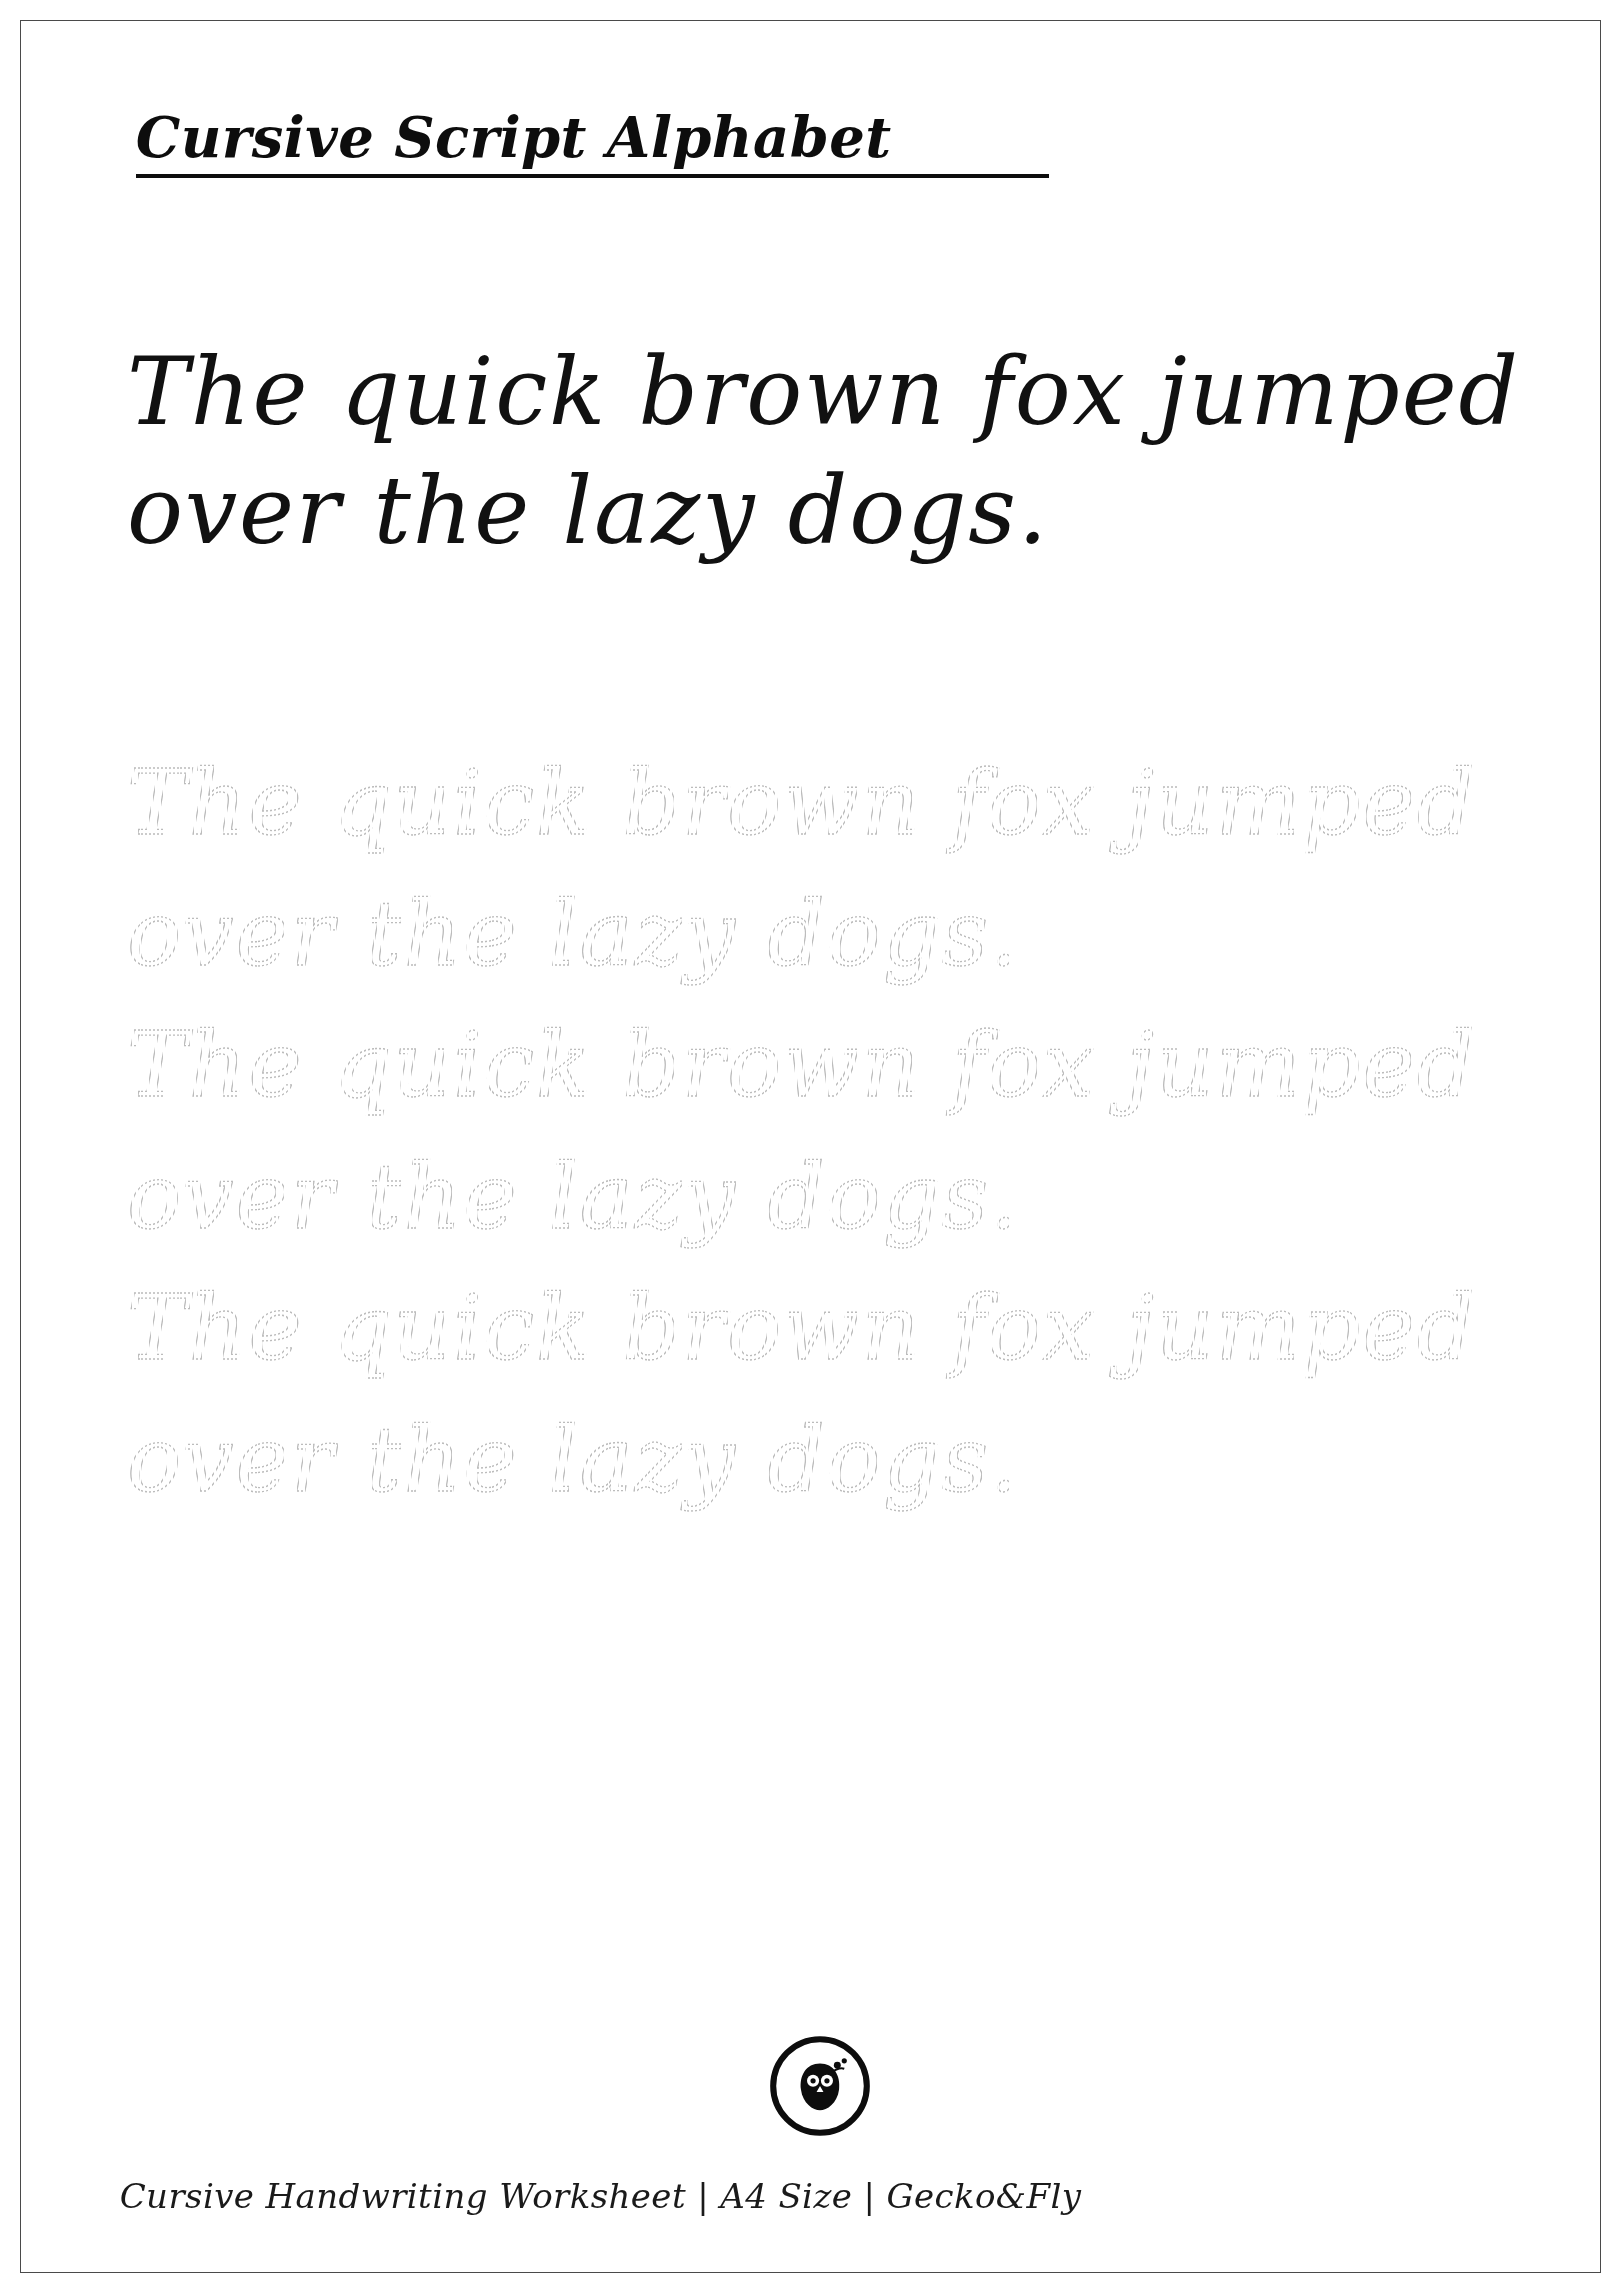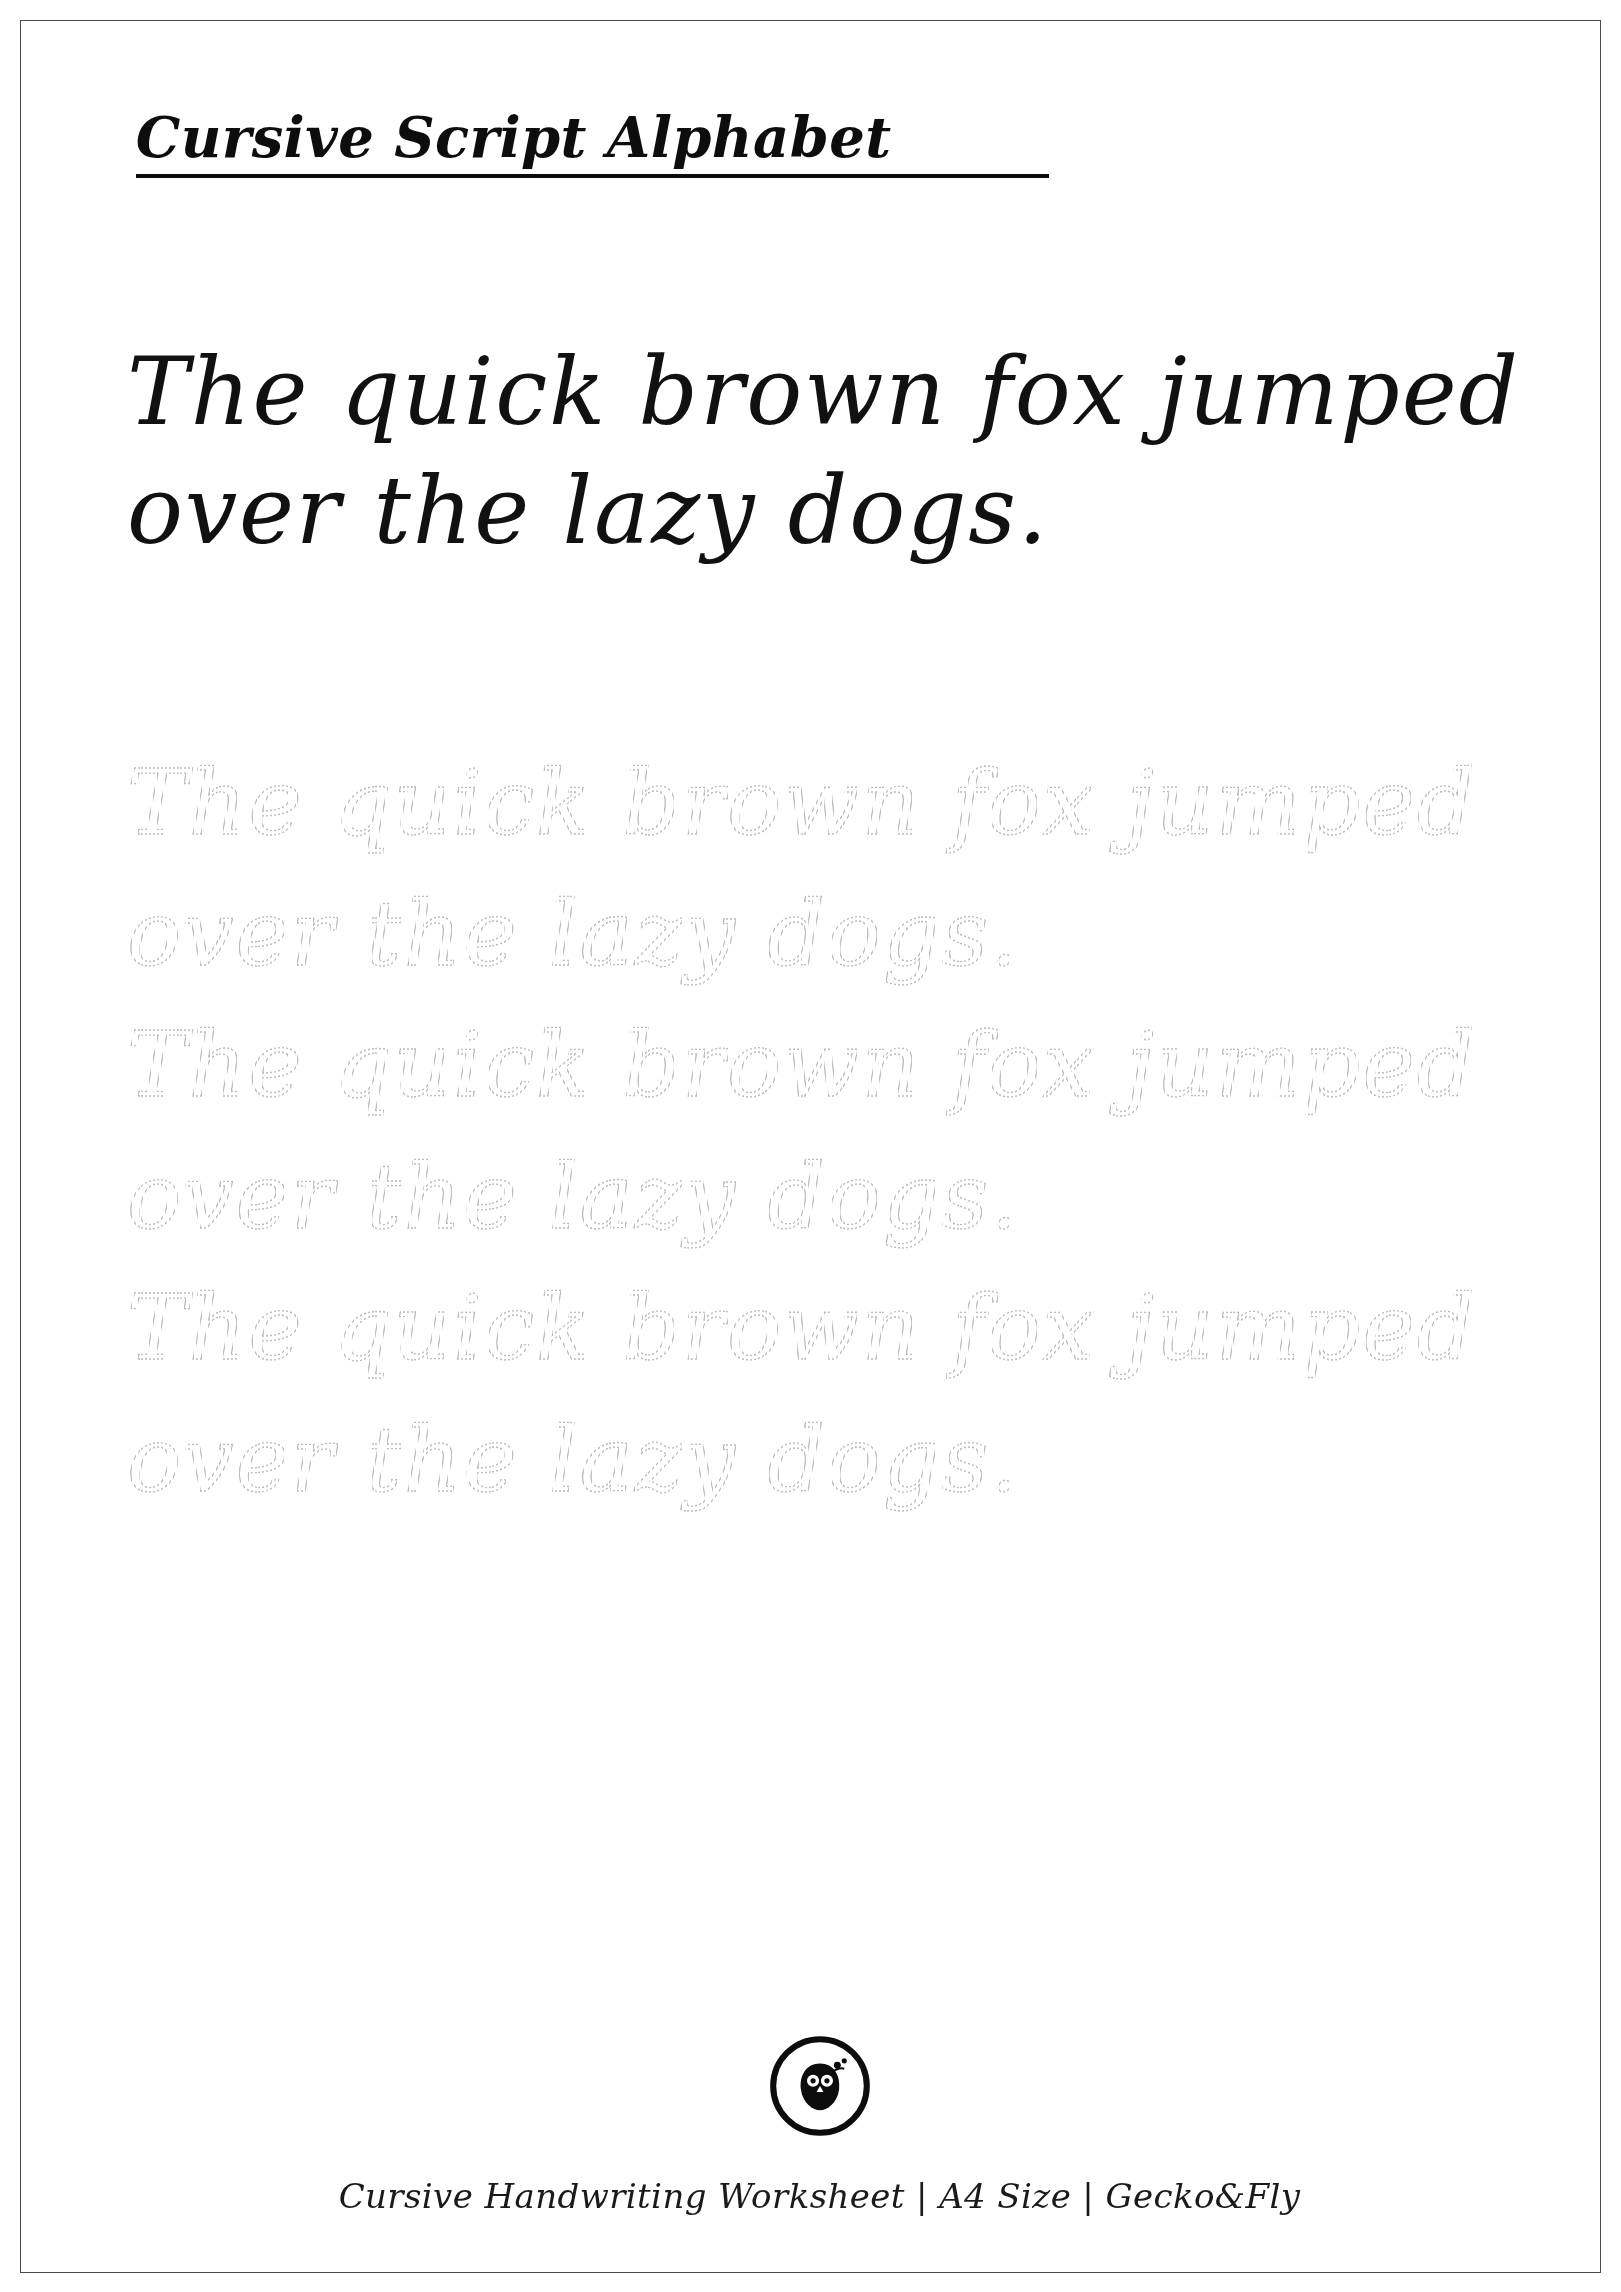--- a/index.html
+++ b/index.html
@@ -132,21 +132,21 @@
     transform: translateX(-50%);
     bottom: 134px;
     width: 104px;
     height: 104px;
   }
   .footer-text {
     position: absolute;
     left: 0;
     right: 0;
     bottom: 56px;
-    text-align: center;
+    text-align: left;
     font-family: "DejaVu Serif", serif;
     font-style: italic;
     font-size: 34px;
     color: #1a1a1a;
     letter-spacing: 0.4px;
     margin-top: 20px;
   }
 </style>
 </head>
 <body>

